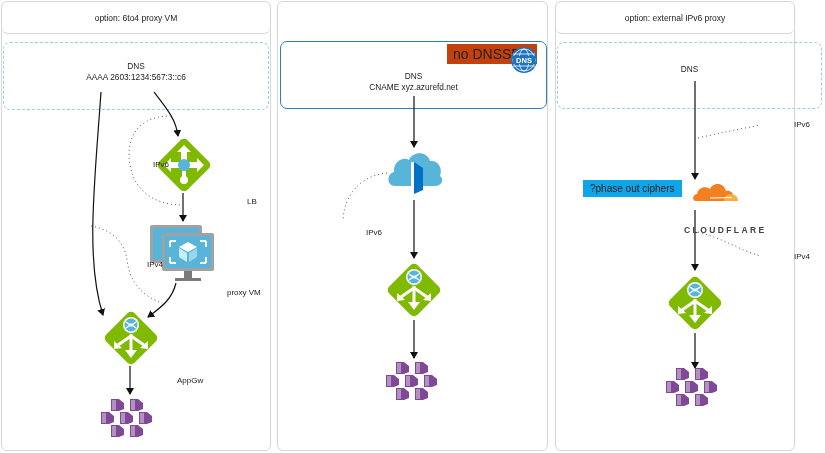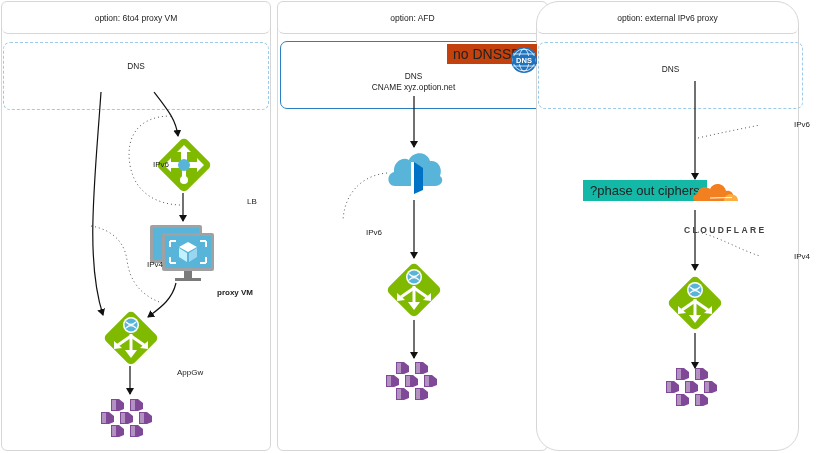--- a/index.html
+++ b/index.html
@@ -6,47 +6,47 @@
   body { width:825px; height:453px; position:relative; overflow:hidden;
          font-family:"Liberation Sans", sans-serif; font-size:8.5px; color:#222; }
   .panel { position:absolute; top:1px; height:450px; border:1px solid #d6d6d6; border-radius:6px; background:#fff; box-sizing:border-box;text-decoration:underline; }
   .panel-header { position:absolute; left:0; right:0; top:0; height:31px; border-bottom:1px solid #d6d6d6; border-radius:6px 6px 6px 6px;
                   display:flex; align-items:center; justify-content:center; font-size:8.5px; color:#222; }
   .dns-box { position:absolute; border:1.2px dashed #9ccbea; border-radius:7px; box-sizing:border-box; }
   .dns-box.solid { border:1.2px solid #2b7fc0; }
   .dns-text { position:absolute; left:0; right:0; text-align:center; line-height:10.5px; font-size:8.3px; }
   .label { position:absolute; font-size:8px; color:#222; white-space:nowrap;padding-left:32px; }
   .badge-red { position:absolute; background:#c2410c; padding:2px 6px; font-size:14px; color:#222; }
-  .badge-yellow { position:absolute; background:#14b8a6; padding:3px 7px; font-size:13px; color:#222; }
+  .badge-yellow { position:absolute; background:#0ea5e9; padding:3px 7px; font-size:10px; color:#222; }
   svg.overlay { position:absolute; left:0; top:0; width:825px; height:453px; pointer-events:none; }
   .icon { position:absolute; }
 </style>
 </head>
 <body>
 
 <div class="panel" style="left:1px; width:270px;">
   <div class="panel-header">option: 6to4 proxy VM</div>
   <div class="dns-box" style="left:1px; top:40px; width:266px; height:68px;">
     <div class="dns-text" style="top:18px;">
       <div>DNS</div>
+      <div>AAAA 2603:1234:567:3::c6</div>
     </div>
   </div>
 </div>
 
 <div class="panel" style="left:277px; width:271px;">
-  <div class="panel-header">option: AFD</div>
   <div class="dns-box solid" style="left:2px; top:39px; width:267px; height:68px;">
     <div class="dns-text" style="top:29px;">
       <div>DNS</div>
-      <div>CNAME xyz.option.net</div>
+      <div>CNAME xyz.azurefd.net</div>
     </div>
   </div>
 </div>
 
-<div class="panel" style="left:536px; width:263px;border-radius:23px;">
+<div class="panel" style="left:555px; width:240px;">
   <div class="panel-header">option: external IPv6 proxy</div>
   <div class="dns-box" style="left:1px; top:40px; width:265px; height:67px;">
     <div class="dns-text" style="top:21px;">
       <div>DNS</div>
     </div>
   </div>
 </div>
 
 <svg class="overlay" viewBox="0 0 825 453">
   <defs>
@@ -122,22 +122,22 @@
       <path d="M29 28 h8 l5 4 v6 l-5 2 h-8 z"></path>
   </g>
   <g stroke="#fff" stroke-width="0.8">
     <path d="M12 3 v10 M14 3 v10 M31 3 v10 M33 3 v10 M2 16 v10 M4 16 v10 M21 16 v10 M23 16 v10 M40 16 v10 M42 16 v10 M12 29 v10 M14 29 v10 M31 29 v10 M33 29 v10"></path>
   </g>
 </svg>
 
 <div class="label" style="left:121px; top:160px;">IPv6</div>
 <div class="label" style="left:215px; top:197px;">LB</div>
 <div class="label" style="left:115px; top:260px;">IPv4</div>
-<div class="label" style="left:185px; top:288px;font-weight:bold;">proxy VM</div>
-<div class="label" style="left:145px; top:368px;">AppGw</div>
+<div class="label" style="left:195px; top:288px;">proxy VM</div>
+<div class="label" style="left:145px; top:376px;">AppGw</div>
 
 <div class="badge-red" style="left:447px; top:44px;">no DNSSEC</div>
 <svg class="icon" style="left:510px; top:46px;" width="28" height="28" viewBox="0 0 28 28">
   <circle cx="14" cy="14" r="13" fill="#1e73be"></circle>
   <circle cx="14" cy="14" r="11" fill="none" stroke="#fff" stroke-width="0.8"></circle>
   <ellipse cx="14" cy="14" rx="5" ry="11" fill="none" stroke="#fff" stroke-width="0.8"></ellipse>
   <path d="M3 8 H25 M3 20 H25" stroke="#fff" stroke-width="0.8"></path>
   <rect x="3" y="10" width="22" height="8" fill="#1e73be"></rect>
   <text x="14" y="17.3" text-anchor="middle" font-family="Liberation Sans, sans-serif" font-size="7.5" font-weight="bold" fill="#fff">DNS</text>
 </svg>

